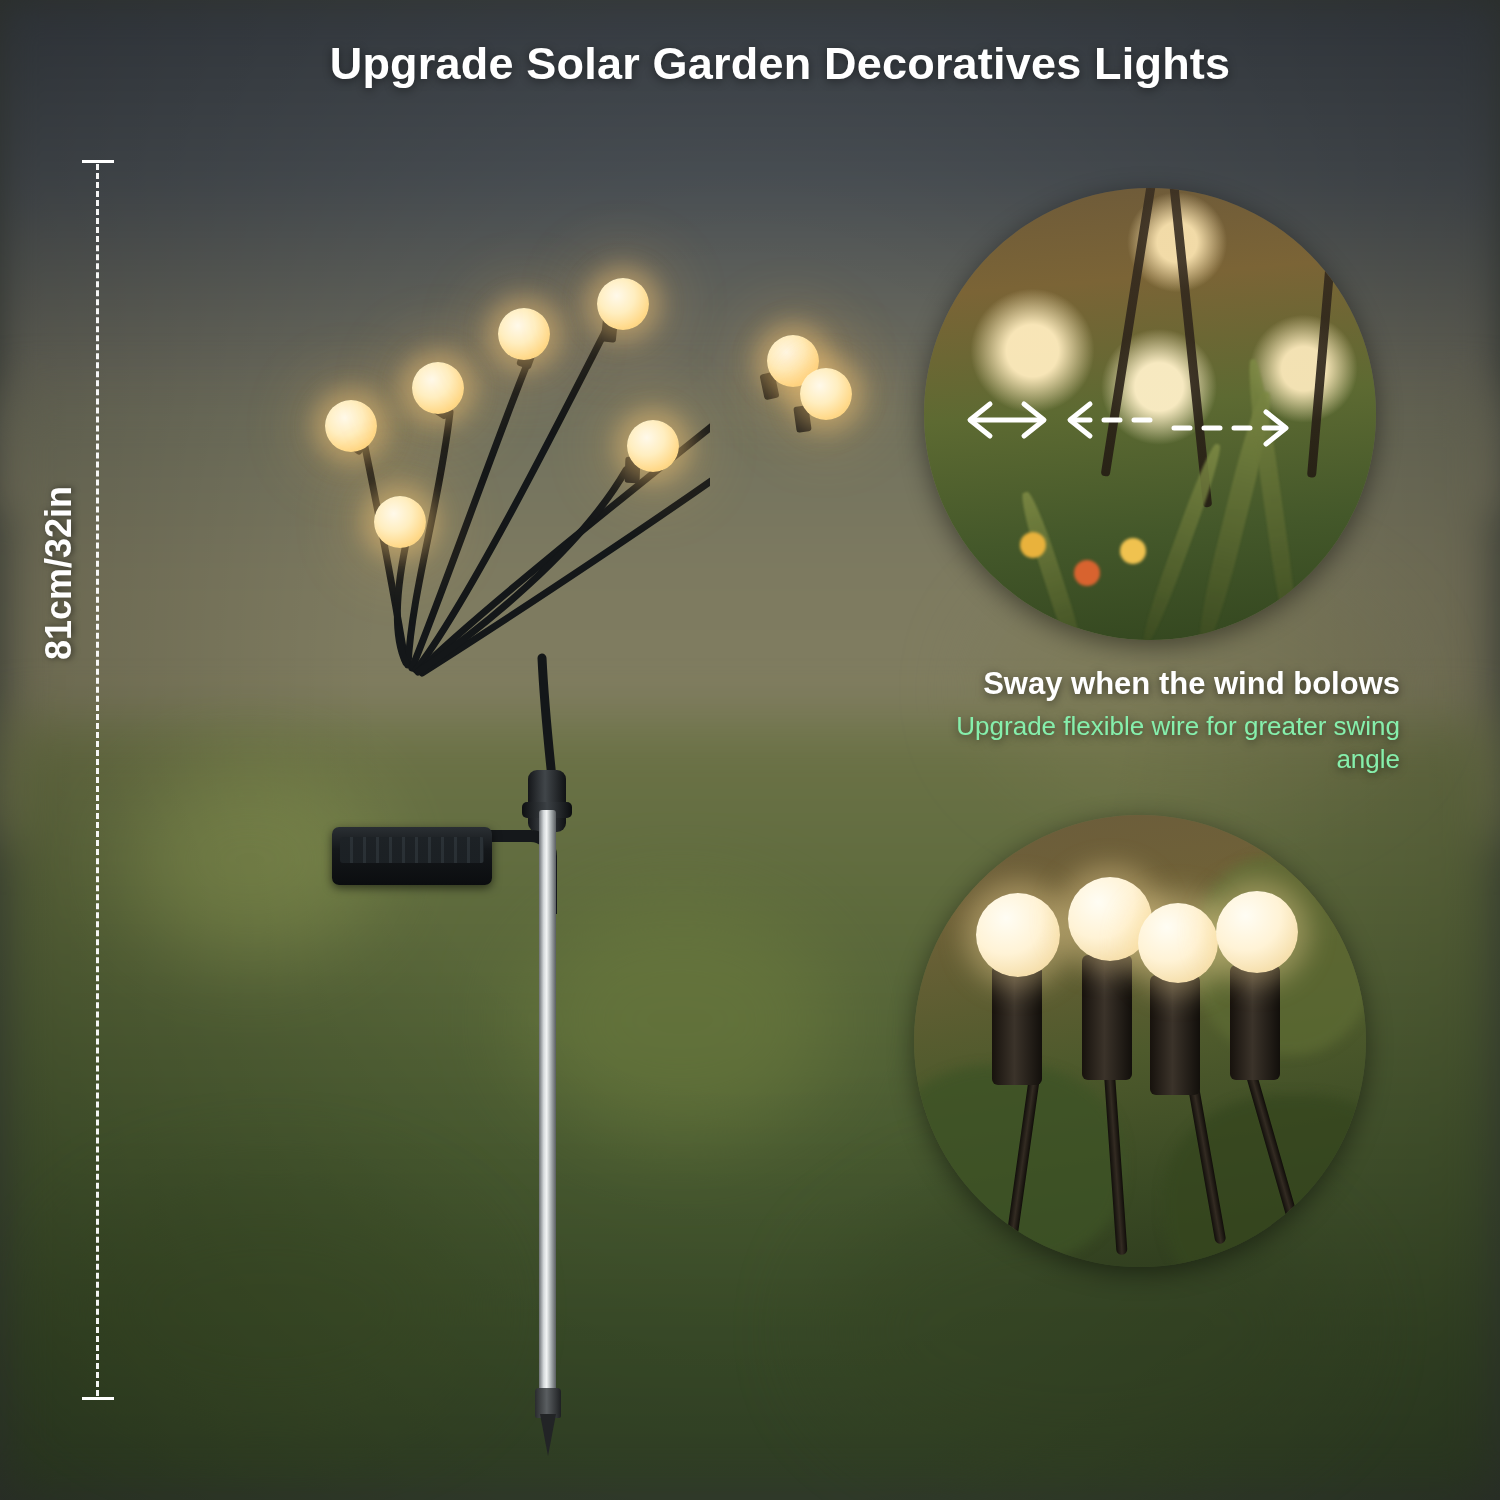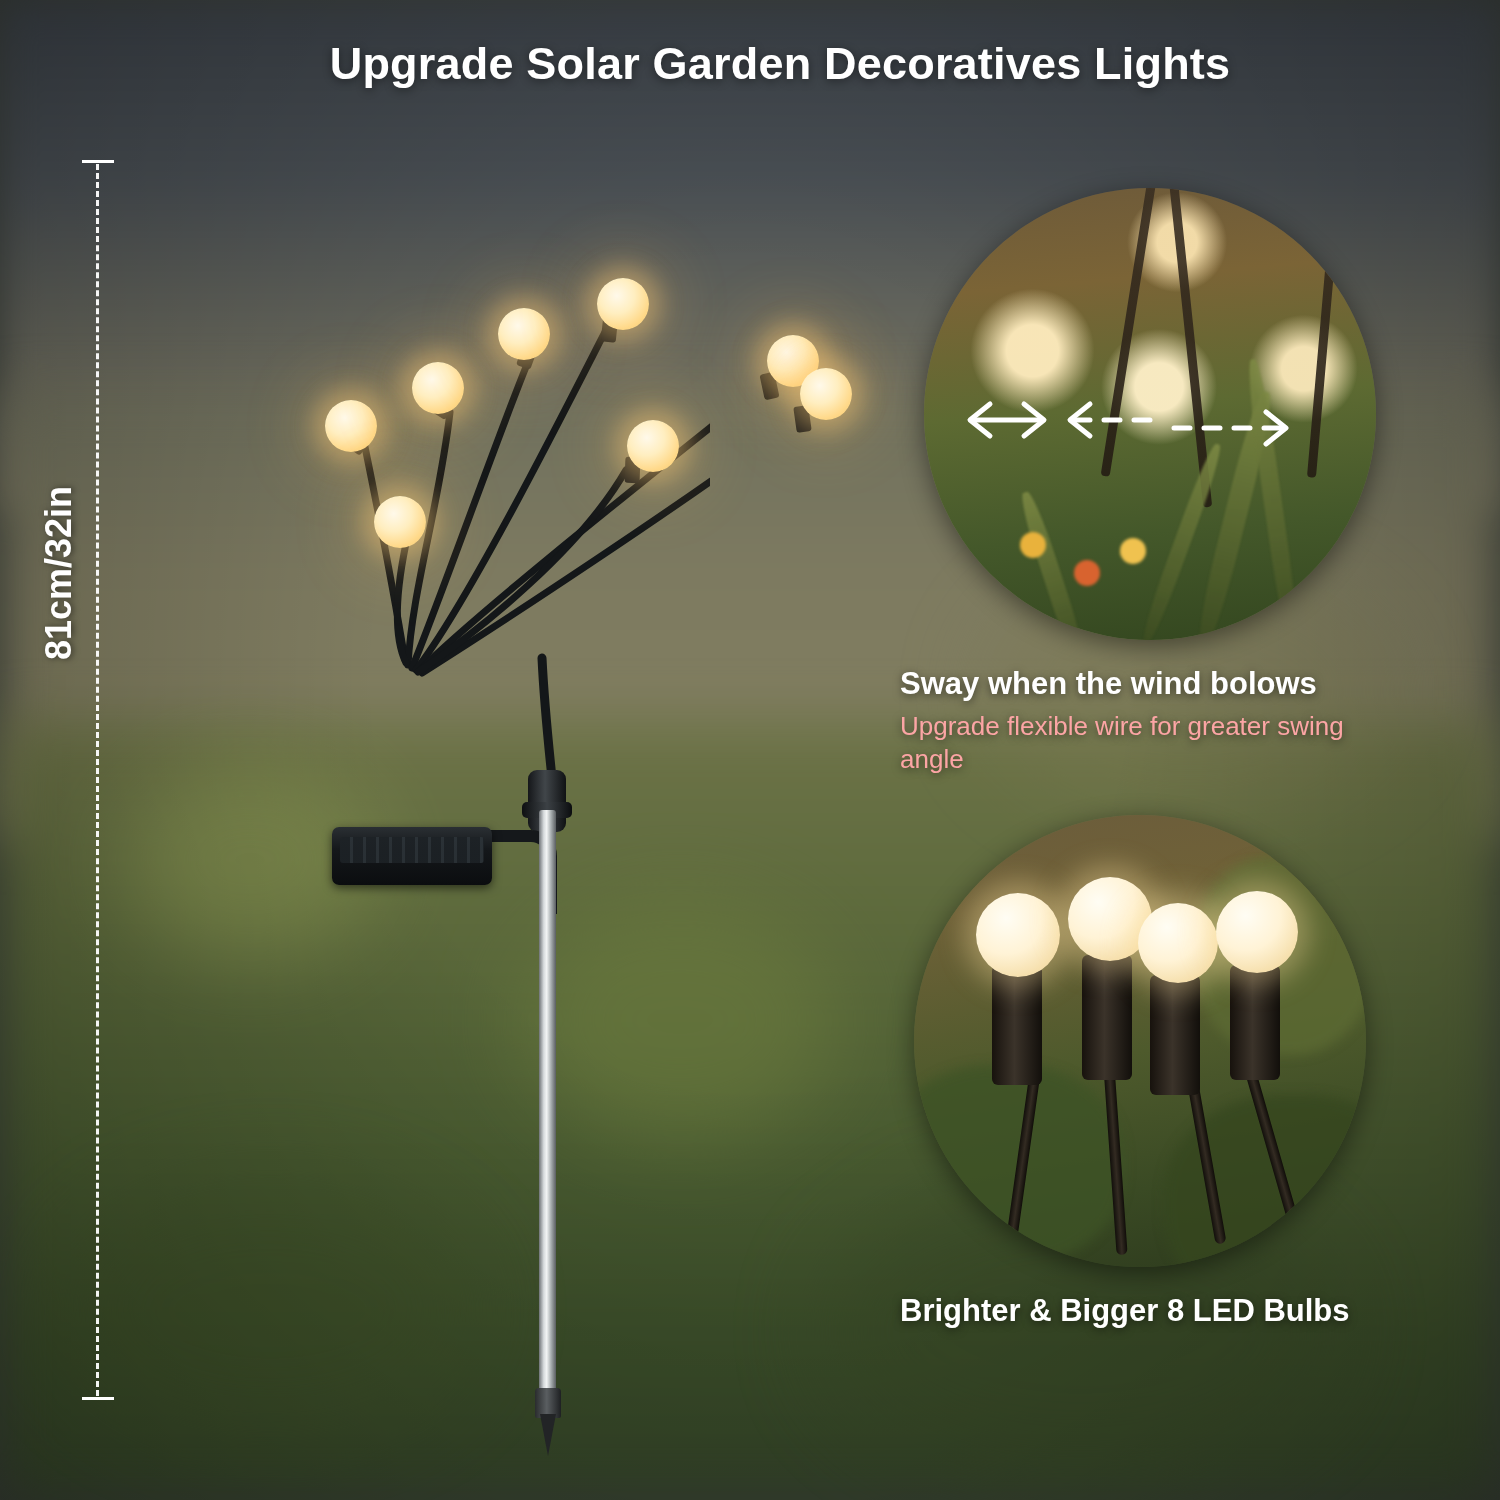--- a/index.html
+++ b/index.html
@@ -137,25 +137,25 @@
     position:absolute;border-radius:50%;
     background:radial-gradient(circle at 36% 30%,#fffdf4 0%,#fff3d6 45%,#f6e0ae 75%,#e8cf96 100%);
     box-shadow:0 0 26px 12px rgba(255,226,160,.35);
   }
   .c2 .gsocket{
     position:absolute;background:linear-gradient(90deg,#17120d,#3b332a 45%,#120f0b);
     border-radius:6px;
   }
   .c2 .gwire{position:absolute;width:11px;background:linear-gradient(90deg,#120f0b,#332b22,#100d09);border-radius:6px;}
   .cap-title{
-    text-align:left;color:#ffffff;font-weight:bold;font-size:31px;
+    text-align:right;color:#ffffff;font-weight:bold;font-size:31px;
     margin-top:26px;text-shadow:0 2px 8px rgba(0,0,0,.5);
   }
   .cap-sub{
-    text-align:left;color:#fca5a5;font-size:26px;line-height:1.28;
+    text-align:right;color:#86efac;font-size:26px;line-height:1.28;
     margin-top:8px;text-shadow:0 2px 8px rgba(0,0,0,.5);
   }
 </style>
 </head>
 <body>
 
 <div id="stage">
 
   <div class="bg-layer">
     <div class="bg-sky"></div>
@@ -272,16 +272,15 @@
       <div class="gsocket" style="left:78px;top:150px;width:50px;height:120px;"></div>
       <div class="gsocket" style="left:168px;top:140px;width:50px;height:125px;"></div>
       <div class="gsocket" style="left:236px;top:160px;width:50px;height:120px;"></div>
       <div class="gsocket" style="left:316px;top:150px;width:50px;height:115px;"></div>
 
       <div class="gbulb" style="left:62px;top:78px;width:84px;height:84px;"></div>
       <div class="gbulb" style="left:154px;top:62px;width:84px;height:84px;"></div>
       <div class="gbulb" style="left:224px;top:88px;width:80px;height:80px;"></div>
       <div class="gbulb" style="left:302px;top:76px;width:82px;height:82px;"></div>
     </div>
-    <div class="cap-title">Brighter &amp; Bigger 8 LED Bulbs</div>
   </div>
 
 </div>
 
 </body></html>

